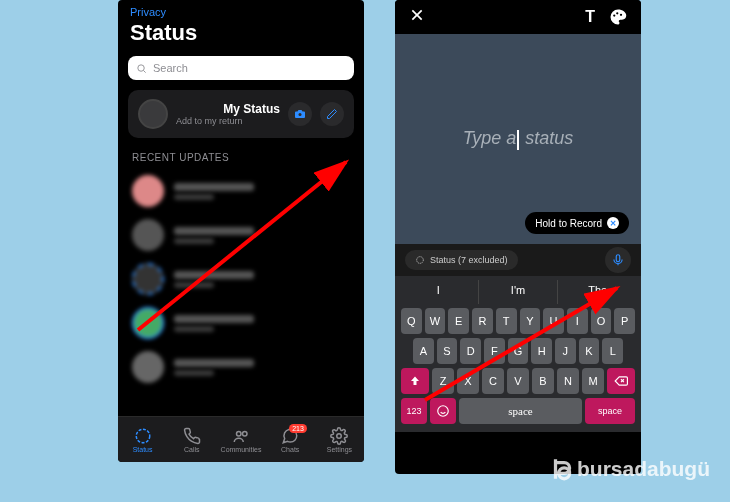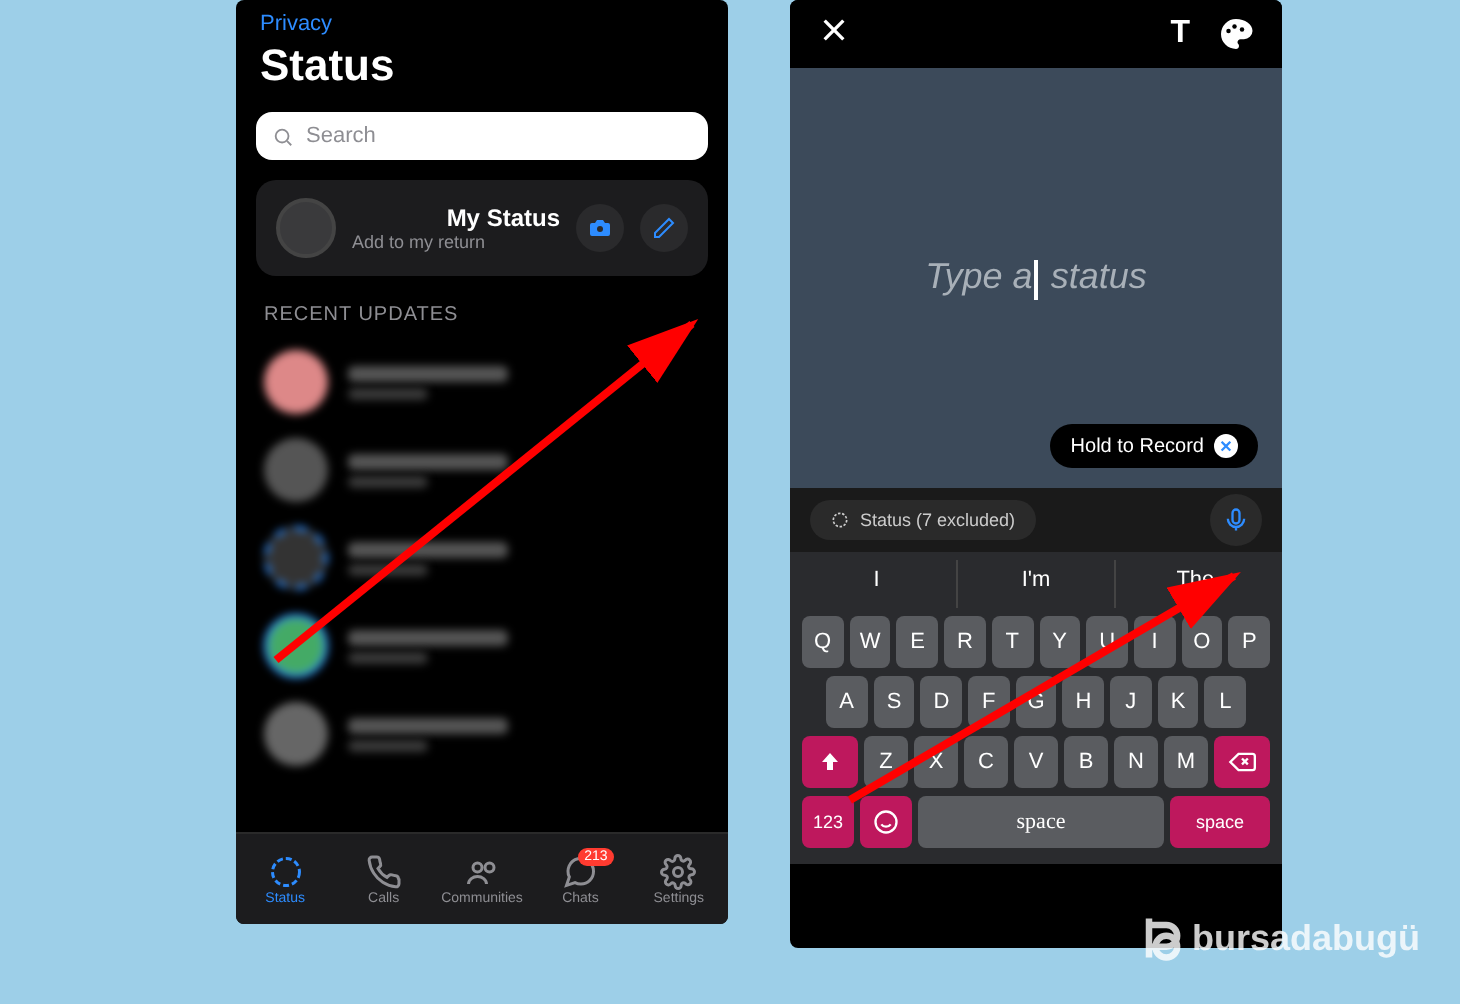--- a/index.html
+++ b/index.html
@@ -51,21 +51,21 @@
 .key { background:#5a5c60; color:#fff; border-radius:4px; height:26px; display:flex; align-items:center; justify-content:center; font-size:11px; flex:1; min-width:0; }
 .key.dark { background:#be185d; }
 .key.shift { flex:0 0 28px; }
 .key.del { flex:0 0 28px; }
 .key.space { flex:4;font-family:Liberation Serif, serif; }
 .key.ret { flex:0 0 50px; font-size:9px; }
 .key.num { flex:0 0 26px; font-size:9px; }
 .key.emoji { flex:0 0 26px; }
 
 .arrow { position:absolute; pointer-events:none; }
-.watermark { position:absolute; right:20px; bottom:20px; color:#fff; font-size:18px; font-weight:700; opacity:0.8; display:flex; align-items:center; gap:2px; }
+.watermark { position:absolute; right:20px; bottom:20px; color:#fff; font-size:21px; font-weight:700; opacity:0.8; display:flex; align-items:center; gap:2px; }
 .wm-icon { width:26px; height:26px; }
 </style>
 </head>
 <body>
 
 <div class="phone phone-left">
   <div class="pl-top">
     <div class="privacy">Privacy</div>
     <div class="title">Status</div>
   </div>

